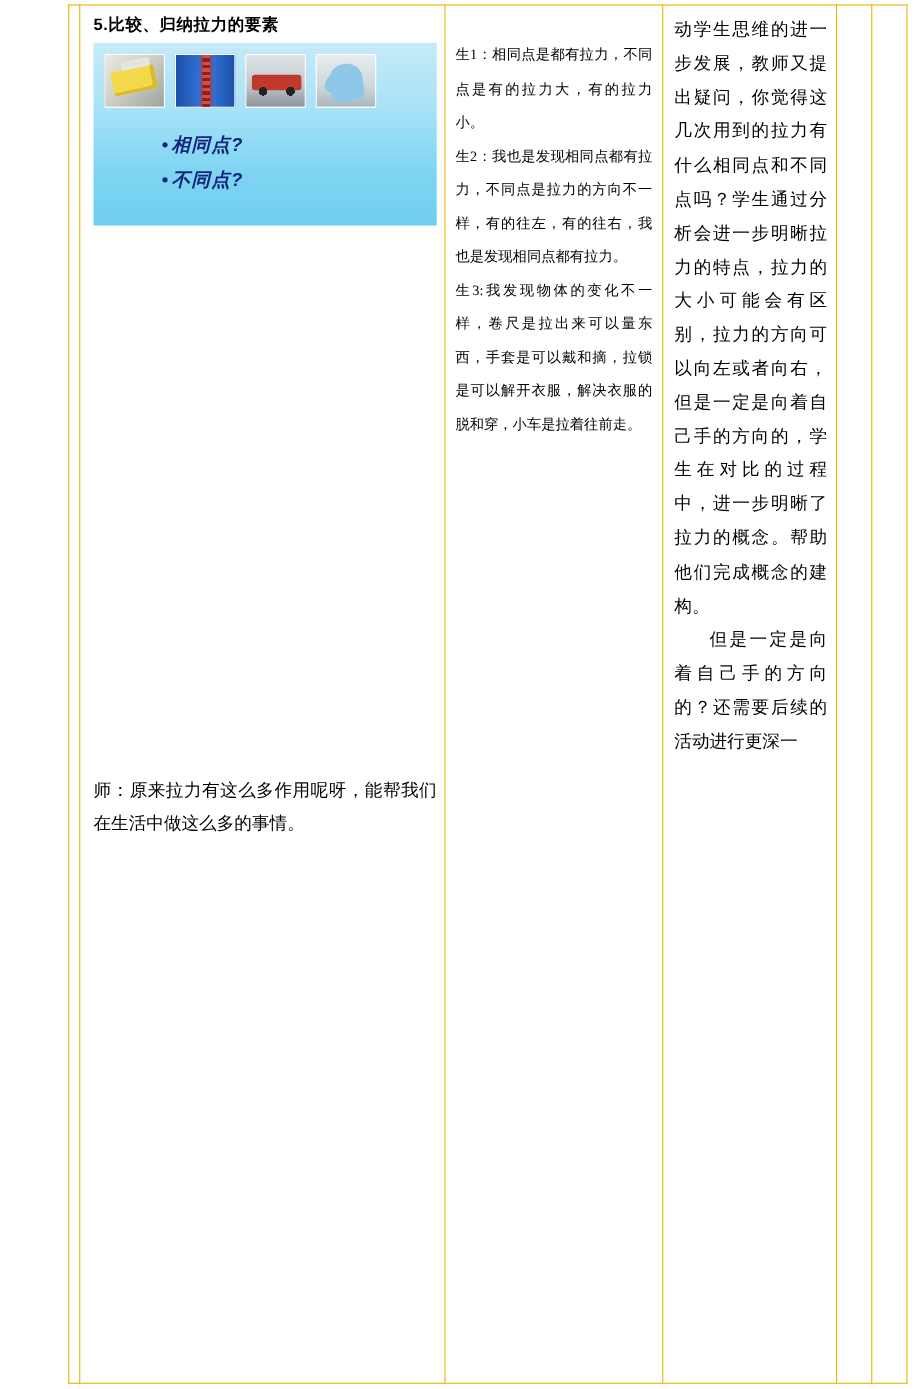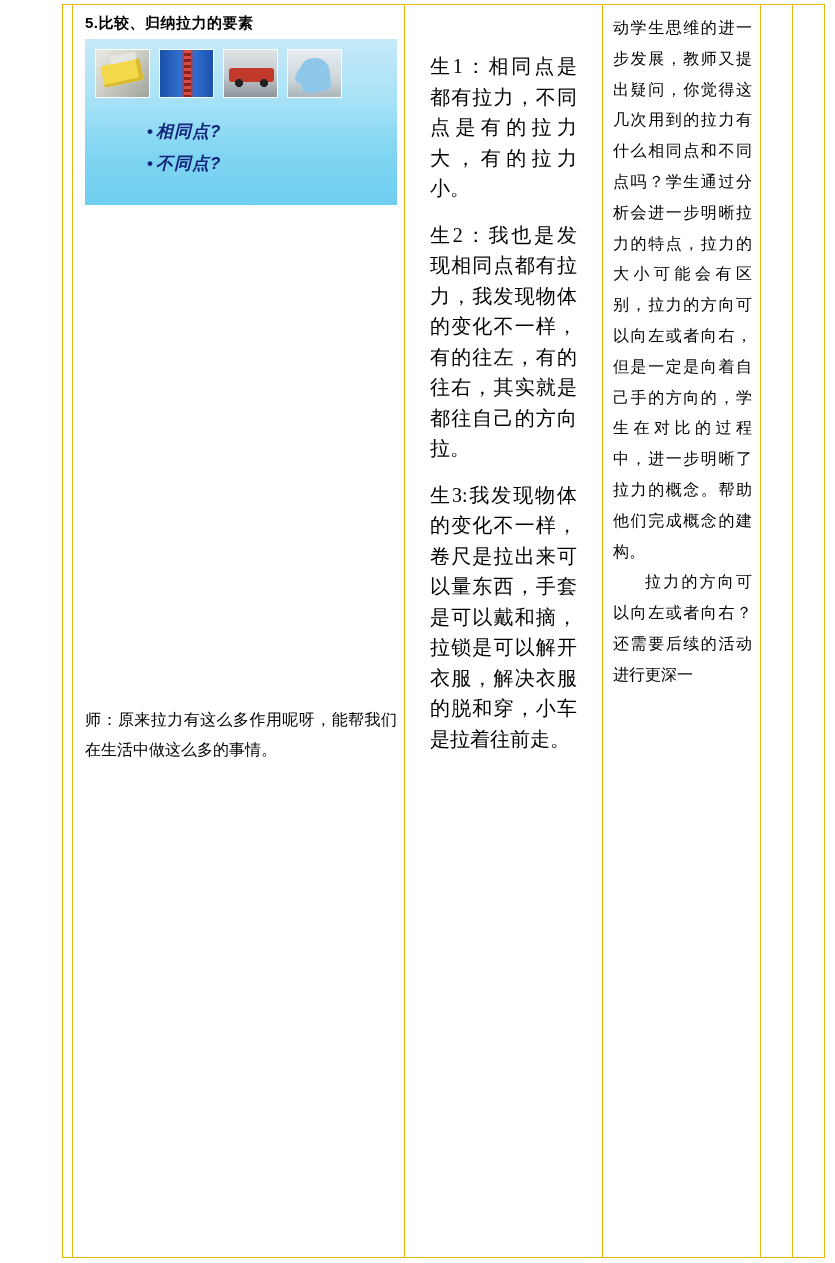--- a/index.html
+++ b/index.html
@@ -178,23 +178,23 @@
     left: 12px;
     top: 700px;
     width: 312px;
   }
   .main-cell-inner {
     position: relative;
     height: 100%;
   }
 
   .mid-para {
-    font-size: 20px;
+    font-size: 13px;
     line-height: 30.5px;
-    margin: 16px;
+    margin: 0;
     text-align: justify;
     text-justify: inter-ideograph;
   }
   .mid-cell {
     padding: 30px 9px 6px 9px;
   }
 
   .right-cell {
     padding: 8px 8px 6px 10px;
   }
@@ -251,29 +251,29 @@
 
           <div class="main-lower">
             <p class="body-para">师：原来拉力有这么多作用呢呀，能帮我们在生活中做这么多的事情。</p>
           </div>
         </div>
       </td>
 
       <td>
         <div class="mid-cell">
           <p class="mid-para">生1：相同点是都有拉力，不同点是有的拉力大，有的拉力小。</p>
-          <p class="mid-para">生2：我也是发现相同点都有拉力，我发现物体的变化不一样，有的往左，有的往右，其实就是都往自己的方向拉。</p>
+          <p class="mid-para">生2：我也是发现相同点都有拉力，不同点是拉力的方向不一样，有的往左，有的往右，我也是发现相同点都有拉力。</p>
           <p class="mid-para">生3:我发现物体的变化不一样，卷尺是拉出来可以量东西，手套是可以戴和摘，拉锁是可以解开衣服，解决衣服的脱和穿，小车是拉着往前走。</p>
         </div>
       </td>
 
       <td>
         <div class="right-cell">
           <p class="right-para">动学生思维的进一步发展，教师又提出疑问，你觉得这几次用到的拉力有什么相同点和不同点吗？学生通过分析会进一步明晰拉力的特点，拉力的大小可能会有区别，拉力的方向可以向左或者向右，但是一定是向着自己手的方向的，学生在对比的过程中，进一步明晰了拉力的概念。帮助他们完成概念的建构。</p>
-          <p class="right-para indent">拉力的方向可以向左或者向右？还需要后续的活动进行更深一</p>
+          <p class="right-para indent">但是一定是向着自己手的方向的？还需要后续的活动进行更深一</p>
         </div>
       </td>
 
       <td></td>
       <td></td>
     </tr>
   </tbody>
     </table>
 </div>
 

